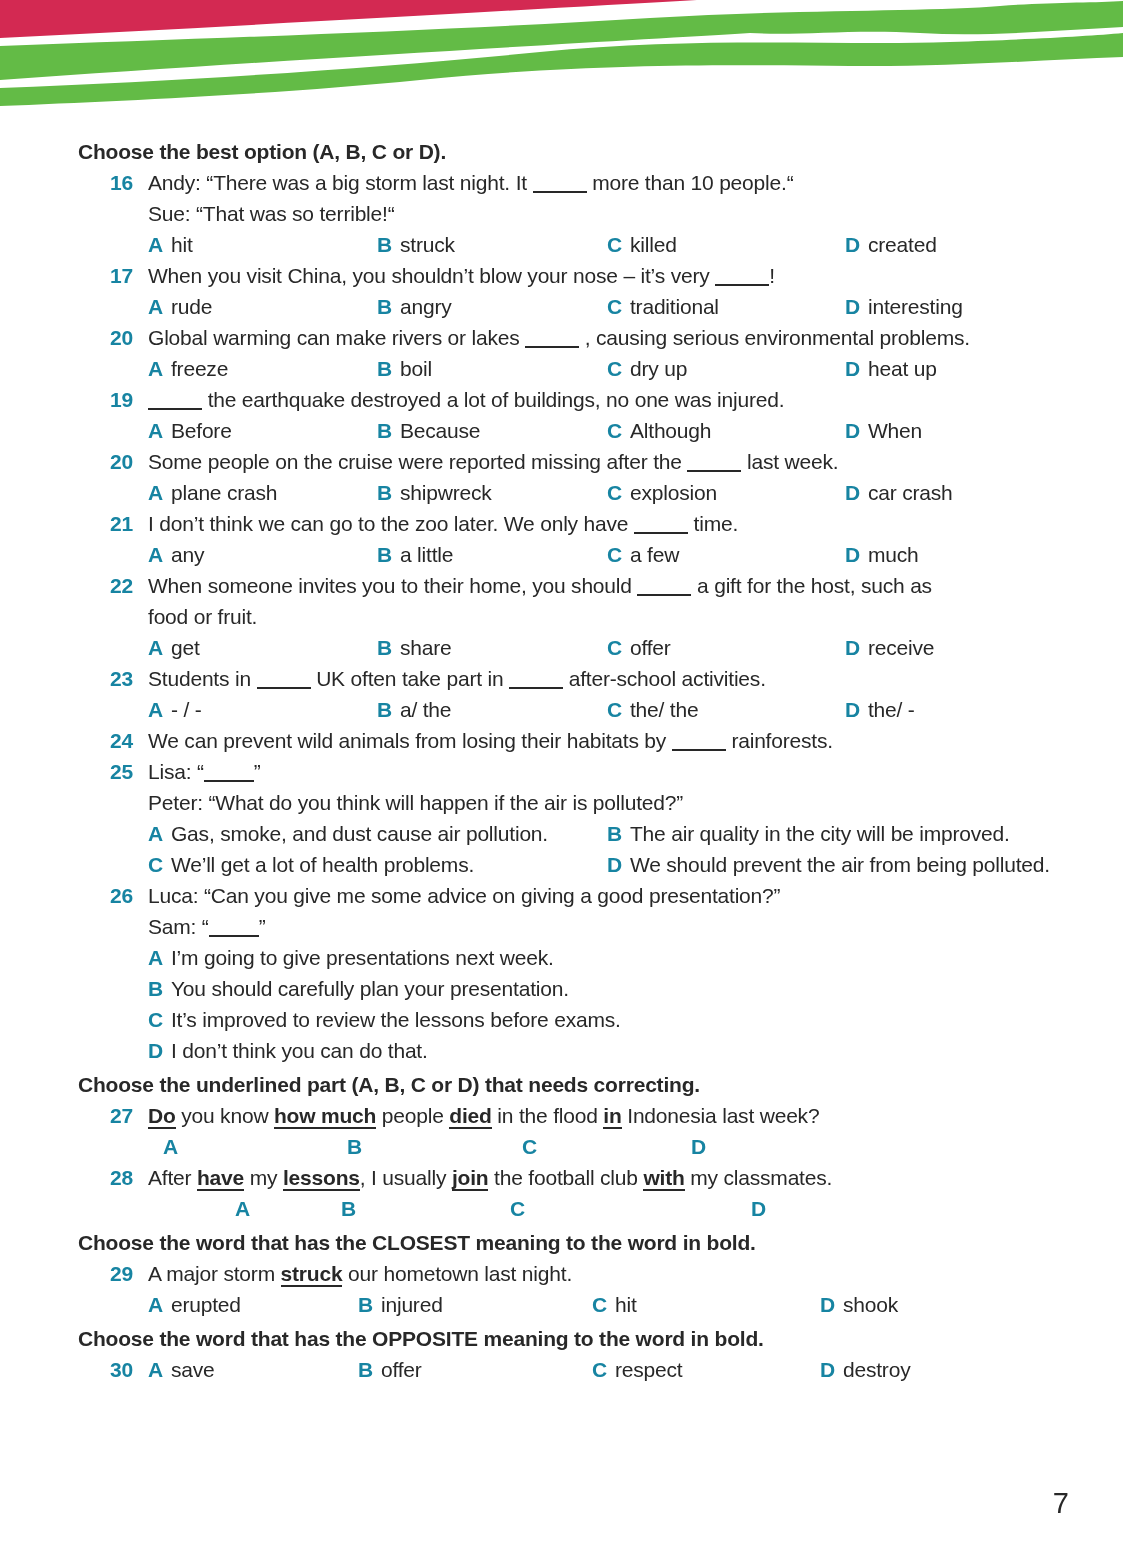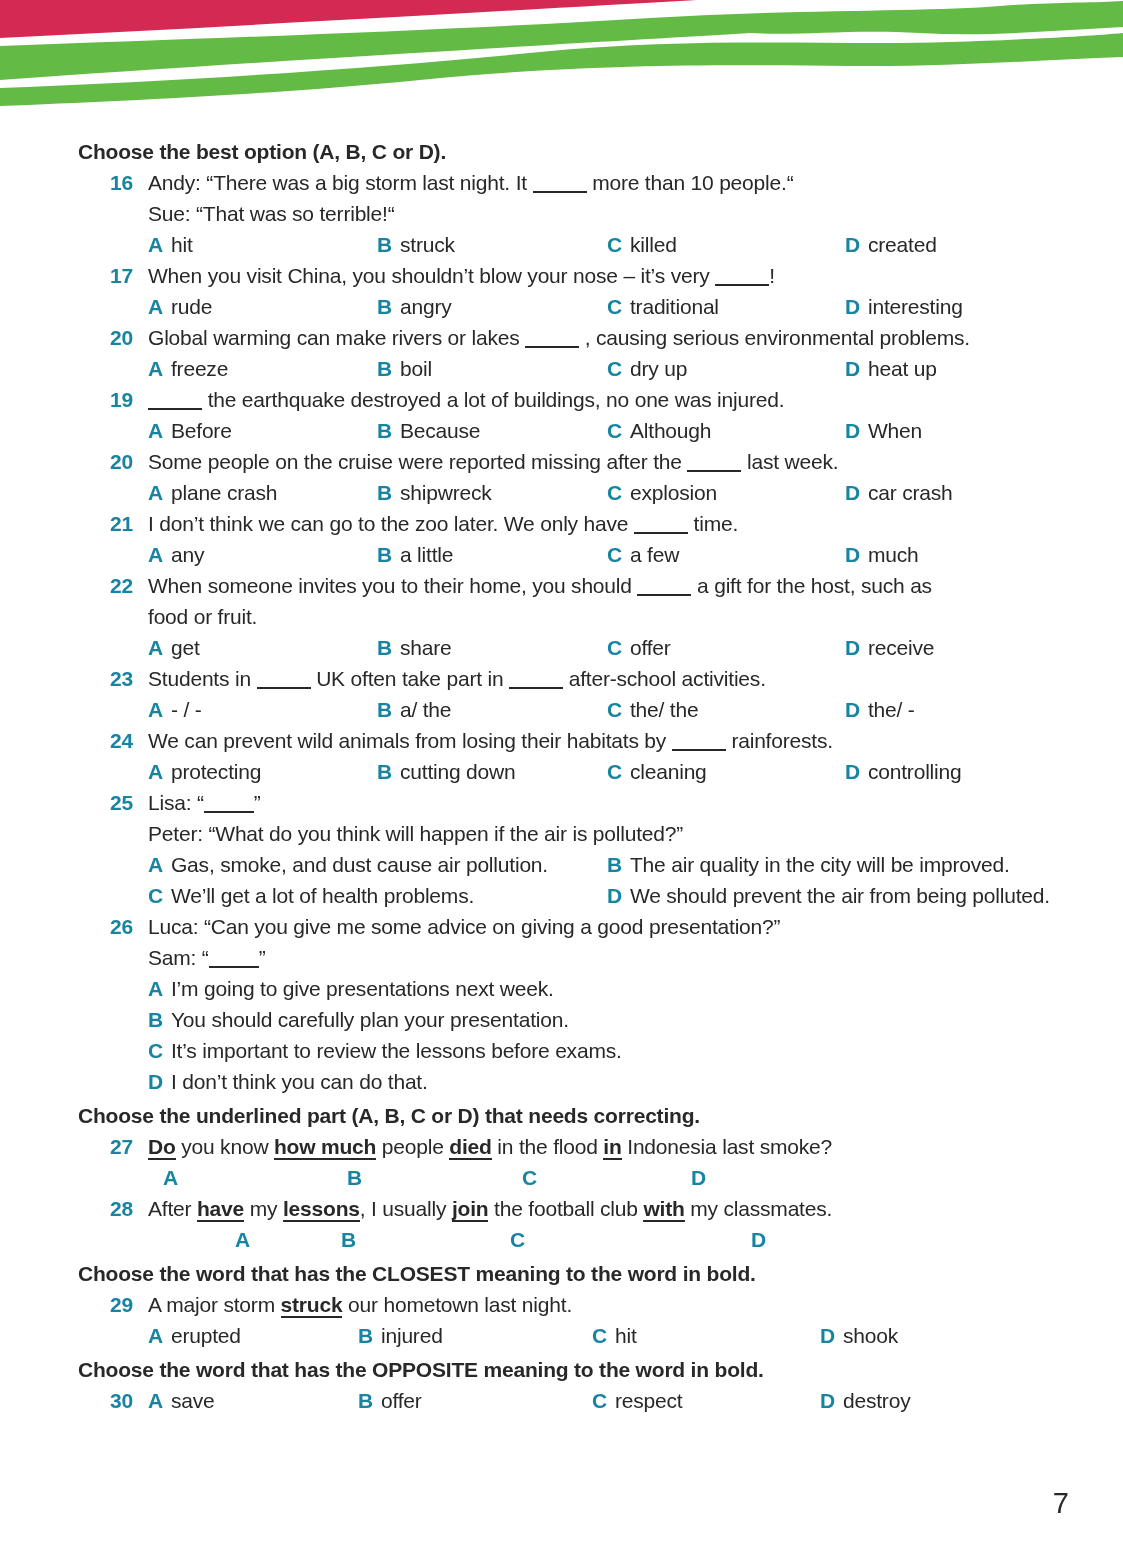--- a/index.html
+++ b/index.html
@@ -148,26 +148,20 @@
               <span class="opt" style="left: 229px;"><span class="letter">B</span><span>a/ the</span></span>
               <span class="opt" style="left: 459px;"><span class="letter">C</span><span>the/ the</span></span>
               <span class="opt" style="left: 697px;"><span class="letter">D</span><span>the/ -</span></span>
             </div>
           </div>
         </div>
         <div class="question">
           <div class="qnum">24</div>
           <div class="qbody">
             <div class="stem-line"><span>We can prevent wild animals from losing their habitats by </span><span class="blank"></span><span> rainforests.</span></div>
-            <div class="opt-row">
-              <span class="opt" style="left: 0px;"><span class="letter">A</span><span>protecting</span></span>
-              <span class="opt" style="left: 229px;"><span class="letter">B</span><span>cutting down</span></span>
-              <span class="opt" style="left: 459px;"><span class="letter">C</span><span>cleaning</span></span>
-              <span class="opt" style="left: 697px;"><span class="letter">D</span><span>controlling</span></span>
-            </div>
           </div>
         </div>
         <div class="question">
           <div class="qnum">25</div>
           <div class="qbody">
             <div class="stem-line"><span>Lisa: “</span><span class="blank" style="width: 50px;"></span><span>”</span></div>
             <div class="stem-line"><span>Peter: “What do you think will happen if the air is polluted?”</span></div>
             <div class="opt-row">
               <span class="opt" style="left: 0px;"><span class="letter">A</span><span>Gas, smoke, and dust cause air pollution.</span></span>
               <span class="opt" style="left: 459px;"><span class="letter">B</span><span>The air quality in the city will be improved.</span></span>
@@ -178,29 +172,29 @@
             </div>
           </div>
         </div>
         <div class="question">
           <div class="qnum">26</div>
           <div class="qbody">
             <div class="stem-line"><span>Luca: “Can you give me some advice on giving a good presentation?”</span></div>
             <div class="stem-line"><span>Sam: “</span><span class="blank" style="width: 50px;"></span><span>”</span></div>
             <div class="opt-stack"><span class="letter">A</span><span>I’m going to give presentations next week.</span></div>
             <div class="opt-stack"><span class="letter">B</span><span>You should carefully plan your presentation.</span></div>
-            <div class="opt-stack"><span class="letter">C</span><span>It’s important to review the lessons before exams.</span></div>
+            <div class="opt-stack"><span class="letter">C</span><span>It’s improved to review the lessons before exams.</span></div>
             <div class="opt-stack"><span class="letter">D</span><span>I don’t think you can do that.</span></div>
           </div>
         </div>
         <div class="instruction">Choose the underlined part (A, B, C or D) that needs correcting.</div>
         <div class="question">
           <div class="qnum">27</div>
           <div class="qbody">
-            <div class="stem-line"><span class="uword">Do</span><span> you know </span><span class="uword">how much</span><span> people </span><span class="uword">died</span><span> in the flood </span><span class="uword">in</span><span> Indonesia last smoke?</span></div>
+            <div class="stem-line"><span class="uword">Do</span><span> you know </span><span class="uword">how much</span><span> people </span><span class="uword">died</span><span> in the flood </span><span class="uword">in</span><span> Indonesia last week?</span></div>
             <div class="marker-row">
               <span class="marker" style="left: 15px;">A</span>
               <span class="marker" style="left: 199px;">B</span>
               <span class="marker" style="left: 374px;">C</span>
               <span class="marker" style="left: 543px;">D</span>
             </div>
           </div>
         </div>
         <div class="question">
           <div class="qnum">28</div>

